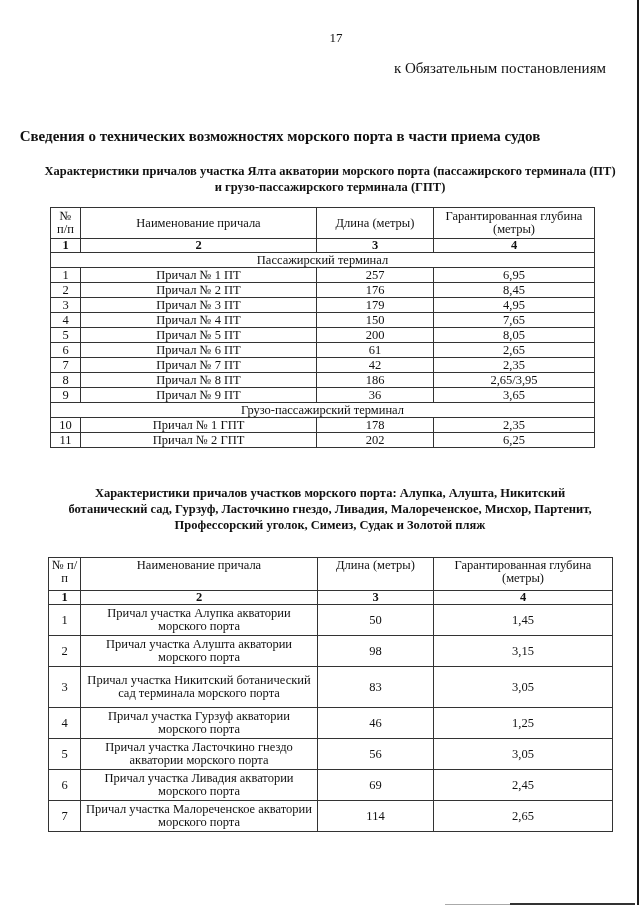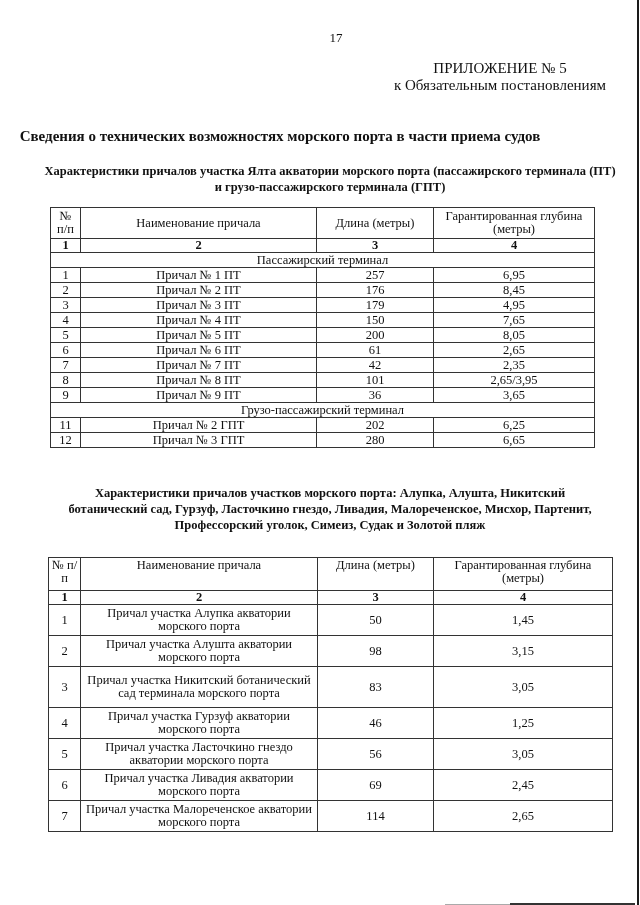--- a/index.html
+++ b/index.html
@@ -126,21 +126,20 @@
 </head>
 <body>
 
 <div class="scan-edge-right"></div>
 <div class="scan-edge-bottom-light"></div>
 <div class="scan-edge-bottom"></div>
 
 <div class="page-number">17</div>
 
 <div class="appendix">
-  <div>ПРИЛОЖЕНИЕ № 5</div>
   <div>к Обязательным постановлениям</div>
 </div>
 
 <div class="main-title">Сведения о технических возможностях морского порта в части приема судов</div>
 
 <div class="subtitle subtitle-1">Характеристики причалов участка Ялта акватории морского порта (пассажирского терминала (ПТ) и грузо-пассажирского терминала (ГПТ)</div>
 
 <table class="berths table-1">
   <colgroup>
       <col class="c1">
@@ -202,43 +201,43 @@
   </tr>
   <tr class="row">
     <td>7</td>
     <td>Причал № 7 ПТ</td>
     <td>42</td>
     <td>2,35</td>
   </tr>
   <tr class="row">
     <td>8</td>
     <td>Причал № 8 ПТ</td>
-    <td>101</td>
+    <td>186</td>
     <td>2,65/3,95</td>
   </tr>
   <tr class="row">
     <td>9</td>
     <td>Причал № 9 ПТ</td>
     <td>36</td>
     <td>3,65</td>
   </tr>
   <tr class="section">
     <td colspan="4">Грузо-пассажирский терминал</td>
   </tr>
   <tr class="row">
+    <td>10</td>
+    <td>Причал № 1 ГПТ</td>
+    <td>178</td>
+    <td>2,35</td>
+  </tr>
+  <tr class="row">
     <td>11</td>
     <td>Причал № 2 ГПТ</td>
     <td>202</td>
     <td>6,25</td>
-  </tr>
-  <tr class="row">
-    <td>12</td>
-    <td>Причал № 3 ГПТ</td>
-    <td>280</td>
-    <td>6,65</td>
   </tr>
 </tbody>
   </table>
 
 <div class="subtitle subtitle-2">Характеристики причалов участков морского порта: Алупка, Алушта, Никитский ботанический сад, Гурзуф, Ласточкино гнездо, Ливадия, Малореченское, Мисхор, Партенит, Профессорский уголок, Симеиз, Судак и Золотой пляж</div>
 
 <table class="berths table-2">
   <colgroup>
       <col class="c1">
       <col class="c2">

